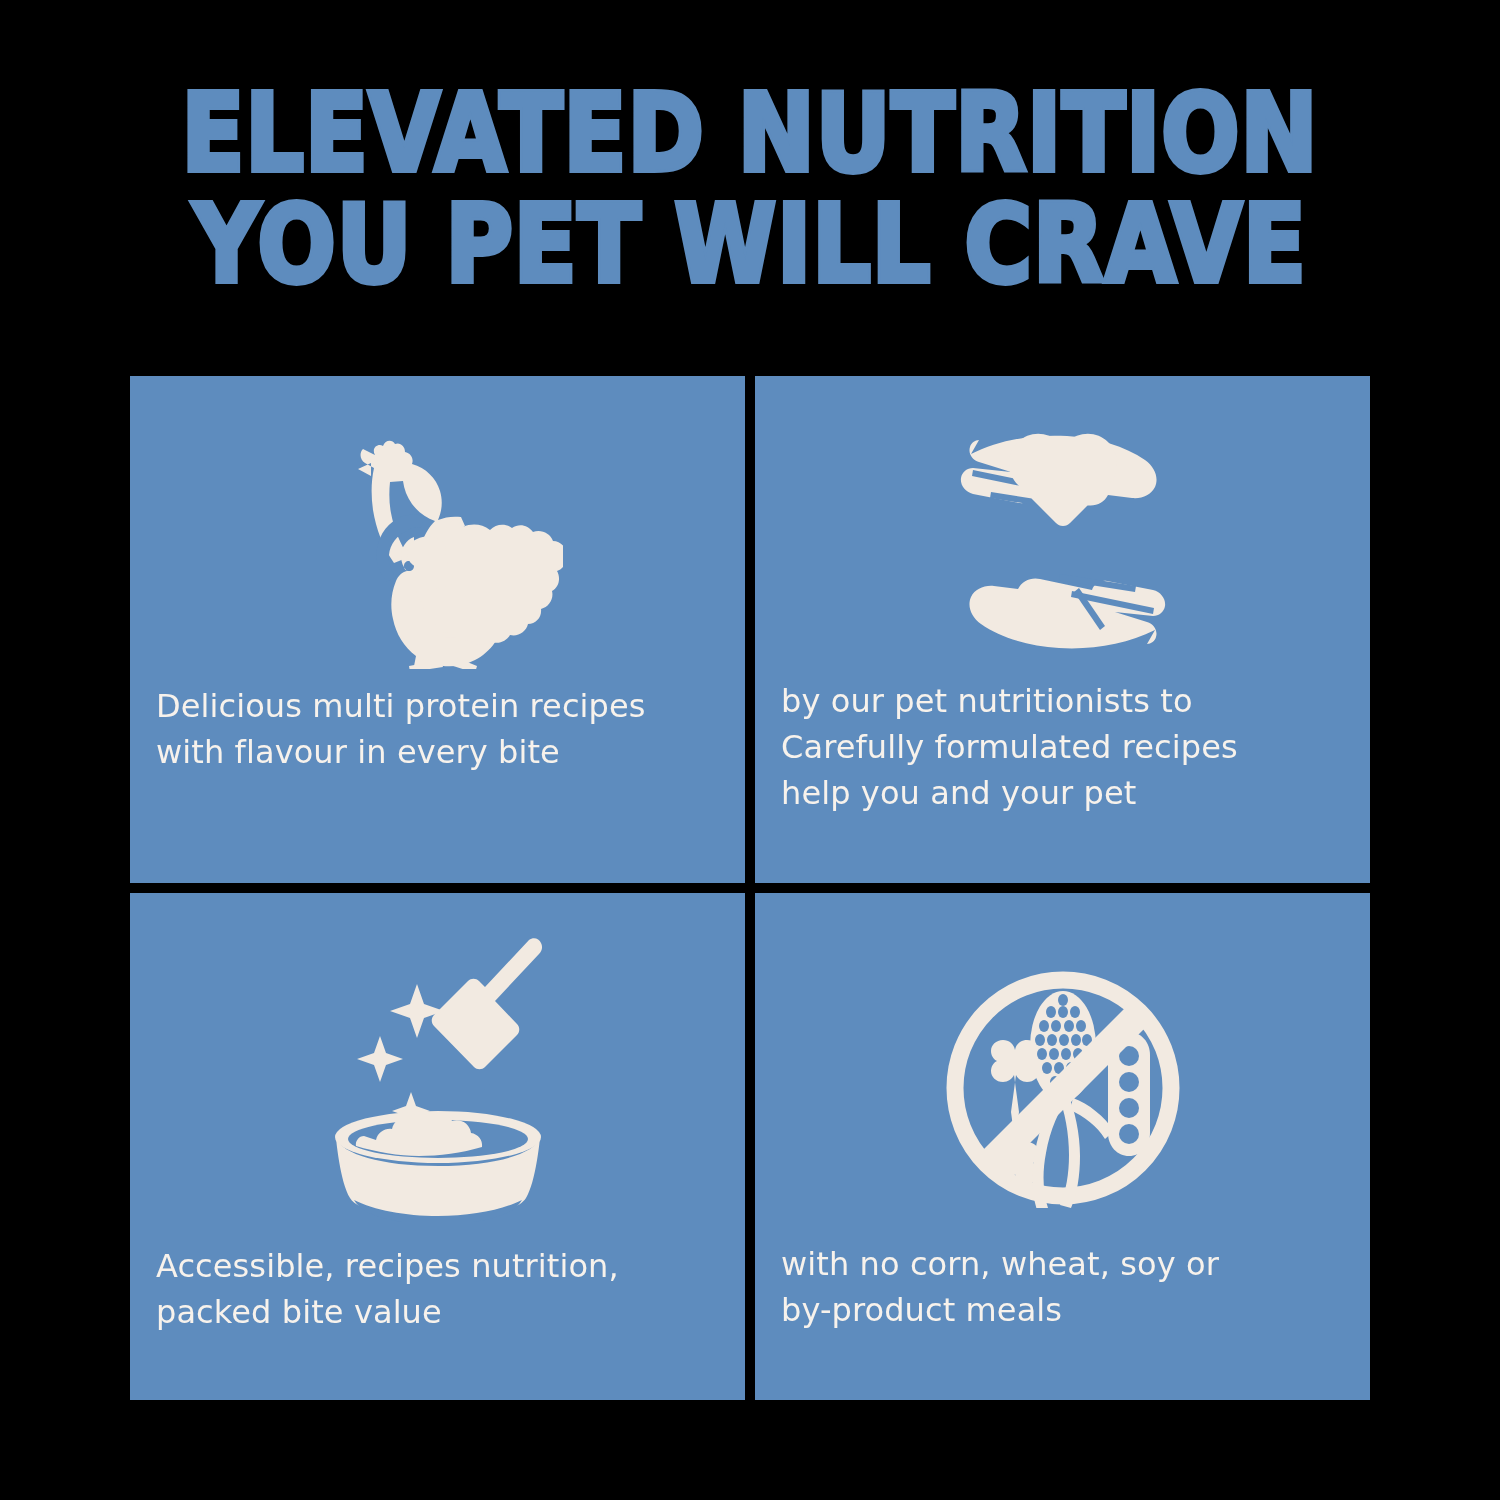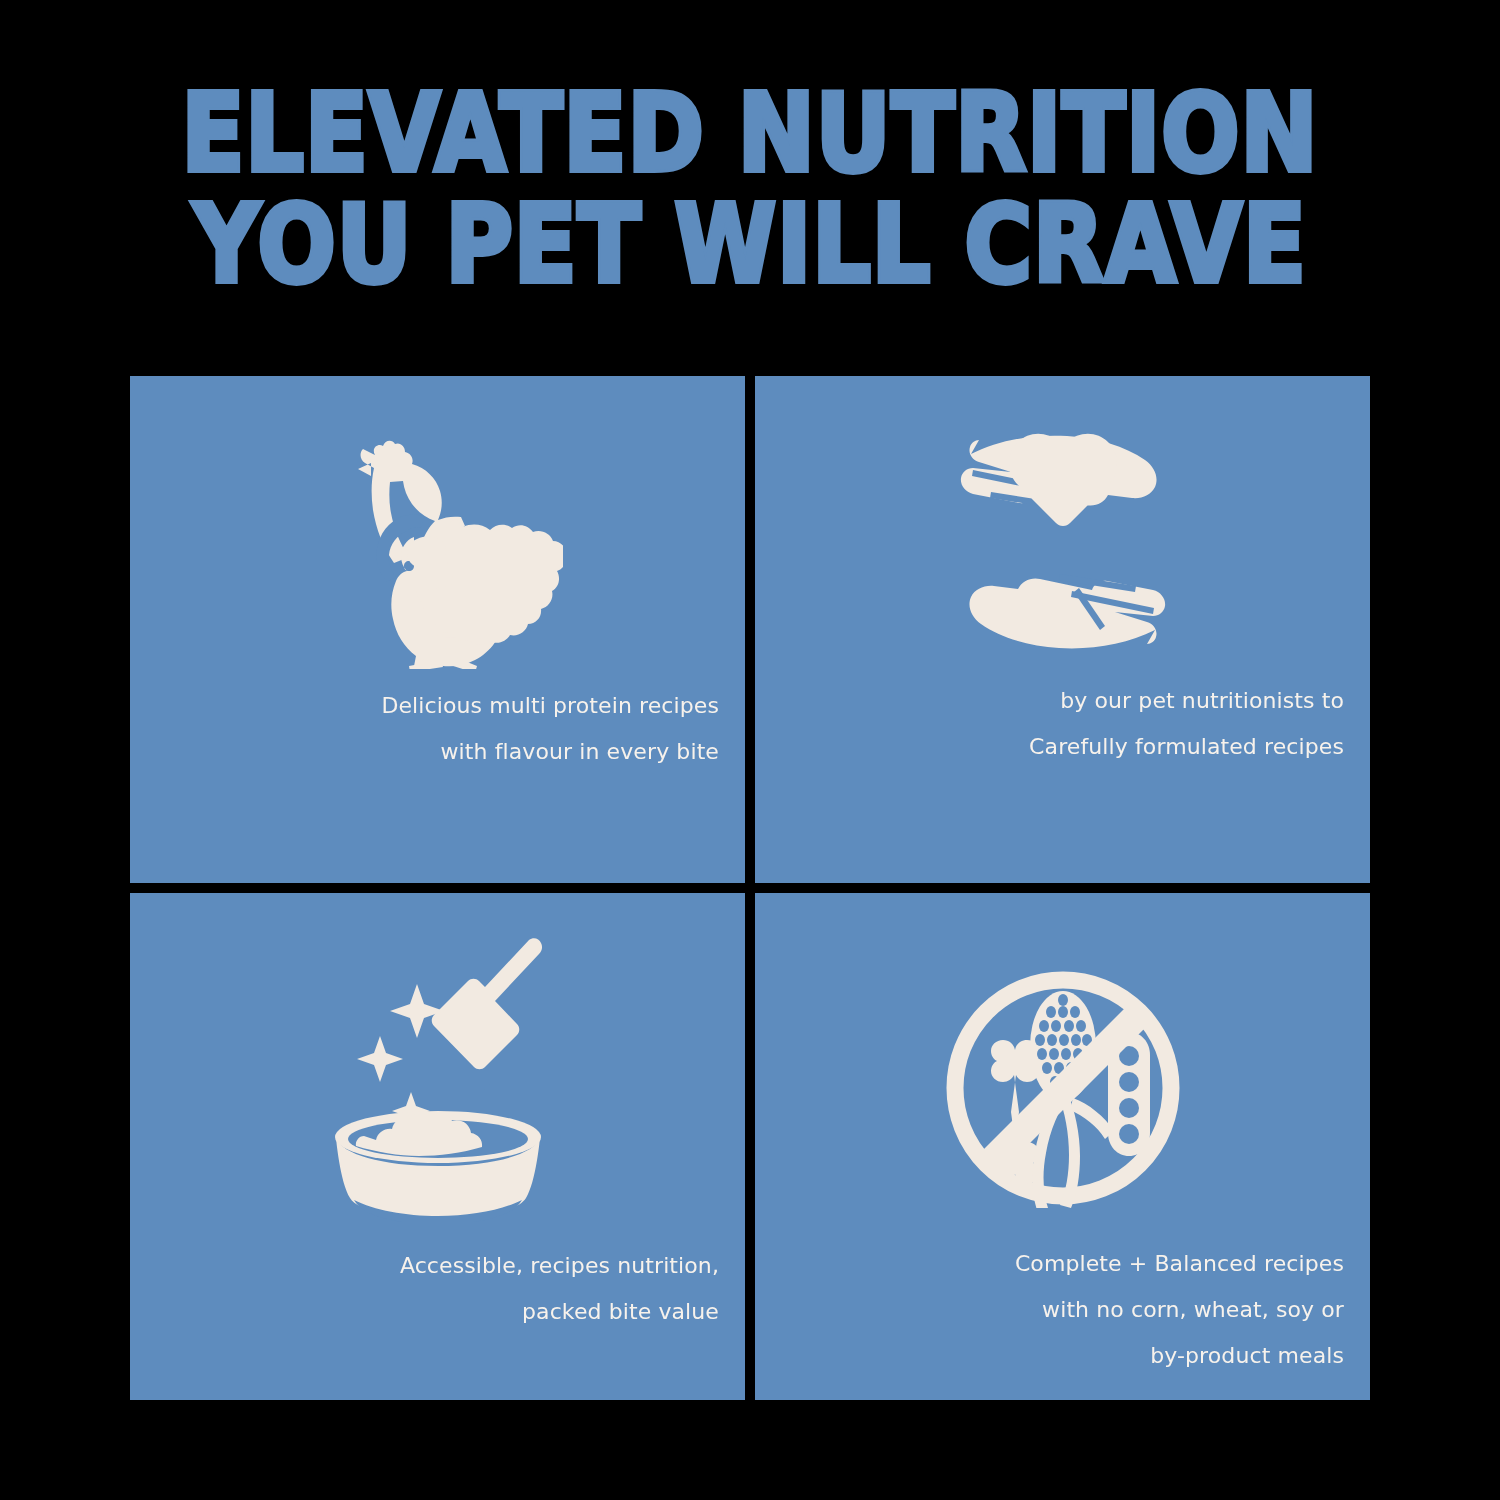--- a/index.html
+++ b/index.html
@@ -53,25 +53,25 @@
     justify-content:center;
   }
   .p1 .icon-wrap{top:42px;height:252px;}
   .p2 .icon-wrap{top:46px;height:240px;}
   .p3 .icon-wrap{top:34px;height:300px;}
   .p4 .icon-wrap{top:70px;height:250px;}
 
   .caption{
     position:absolute;
     left:0;right:0;
-    text-align:right;
+    text-align:left;
     color:#f7f2ec;
     font-family:"DejaVu Sans", sans-serif;
     font-weight:400;
-    font-size:22px;
+    font-size:32px;
     line-height:46px;
     letter-spacing:0.1px;
     padding:0 26px;
     box-sizing:border-box;
   }
   .p1 .caption{top:307px;}
   .p2 .caption{top:302px;}
   .p3 .caption{top:350px;}
   .p4 .caption{top:348px;}
   .cap-line{display:block;white-space:nowrap;}
@@ -150,20 +150,21 @@
             4-8 13-12 23-11l24 3c4-8 13-12 22-10l52 11c2-6 8-10 15-9l46 9
             c8 2 13 9 12 16-1 6-6 10-12 10l-38-4 32 10c7 2 11 9 9 15-1 4-5 7-9 7z"></path>
           <path fill="#5e8cbe" d="M210 188l-82-17 1-6 82 17z"></path>
           <path fill="#5e8cbe" d="M192 166l-76-12 1-6 76 12z"></path>
           <path fill="#5e8cbe" d="M157 204l-26-38 5-4 26 38z"></path>
         </svg>
       </div>
       <div class="caption">
         <span class="cap-line">by our pet nutritionists to</span>
         <span class="cap-line">Carefully formulated recipes</span>
+        <span class="cap-line">help you and your pet</span>
       </div>
     </div>
 
     <div class="panel p3">
       <div class="icon-wrap">
         <svg width="260" height="290" viewBox="0 0 260 290" aria-hidden="true">
 
           <path class="cream" d="M221 8c4-3 10-2 12 3 2 4 1 8-2 11l-44 47 22 23
             c3 3 3 8 0 11l-32 32c-3 3-8 3-11 0l-40-41c-3-3-3-8 0-11l34-34
             c3-3 8-3 11 0l6 6 44-47z"></path>
@@ -250,20 +251,19 @@
             <circle cx="186" cy="114" r="10"></circle>
             <circle cx="186" cy="140" r="10"></circle>
             <circle cx="186" cy="166" r="10"></circle>
           </g>
           <path class="cream" d="M186 52c3-8 10-13 18-13l-4 12c-4 6-9 8-14 7z"></path>
 
           <path class="cream" d="M186 36l20 20L56 206l-20-20z"></path>
         </svg>
       </div>
       <div class="caption">
-        <span class="cap-line">Complete + Balanced recipes</span>
         <span class="cap-line">with no corn, wheat, soy or</span>
         <span class="cap-line">by-product meals</span>
       </div>
     </div>
 
   </div>
 </div>
 
 </body></html>

